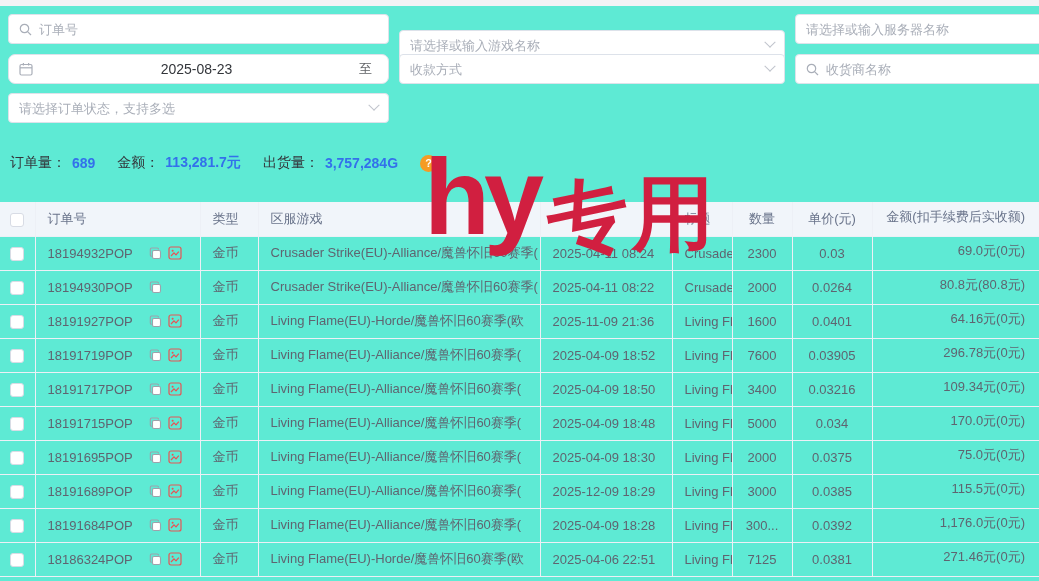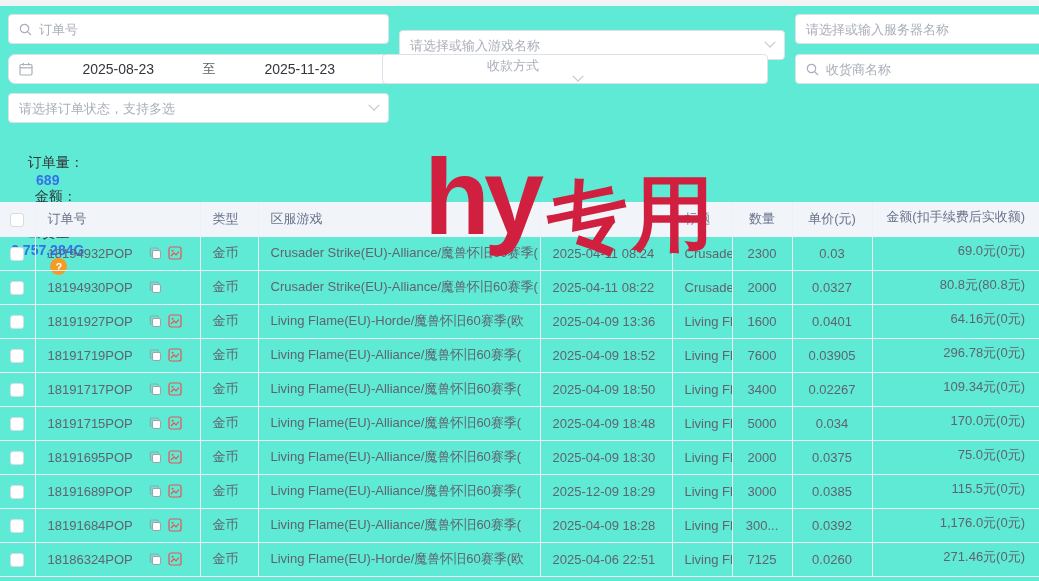--- a/index.html
+++ b/index.html
@@ -15,21 +15,21 @@
   .field input::placeholder { color:#a9aeb8; }
   .ficon { display:flex; align-items:center; margin-right:7px; flex:none; }
   .chev { width:8px; height:8px; border-right:1.4px solid #c0c4cc; border-bottom:1.4px solid #c0c4cc;
           transform:rotate(45deg) translate(-2px,-2px); flex:none; margin-left:6px; }
   .daterange { justify-content:flex-start;border-radius:7px; }
   .daterange .dt { flex:1; text-align:center; font-size:14px; color:#33363b; }
   .daterange .sep { flex:none; font-size:13px; color:#606266; padding:0 6px; }
 
   
   .stats { position:absolute; left:10px; top:154px; display:flex; align-items:center;
-           font-size:14px; color:#33363b;flex-direction:column; }
+           font-size:14px; color:#33363b; }
   .stats .lbl { margin-right:6px; }
   .stats .val { color:#3370eb; font-weight:700; margin-right:22px; }
   .qmark { width:17px; height:17px; border-radius:50%; background:#f59b25; color:#fff;
            font-size:11px; font-weight:700; display:flex; align-items:center; justify-content:center; }
 
   
   .wm { position:absolute; left:424px; top:146px; z-index:30; color:#d11f40;
         white-space:nowrap; pointer-events:none; display:flex; align-items:flex-start; }
   .wm-latin { font-size:108px; font-weight:800; letter-spacing:-6px; line-height:0.95; }
   .wm-zhuan { display:inline-block; font-size:82px; font-weight:900; transform:rotate(-12deg);
@@ -81,23 +81,22 @@
     <span class="ficon cicon">
       <svg width="14" height="14" viewBox="0 0 14 14">
           <rect x="1" y="2.5" width="12" height="10.5" rx="1.5" fill="none" stroke="#a9aeb8" stroke-width="1.2"></rect>
           <line x1="1" y1="5.8" x2="13" y2="5.8" stroke="#a9aeb8" stroke-width="1.2"></line>
           <line x1="4.4" y1="1" x2="4.4" y2="3.6" stroke="#a9aeb8" stroke-width="1.2"></line>
           <line x1="9.6" y1="1" x2="9.6" y2="3.6" stroke="#a9aeb8" stroke-width="1.2"></line>
         </svg>
     </span>
     <span class="dt">2025-08-23</span>
     <span class="sep">至</span>
-    <span class="dt">2025-11-23</span>
-  </div>
-  <div class="field" style="left:382px; top:54px; width:386px;flex-direction:column;">
+  </div>
+  <div class="field" style="left:399px; top:54px; width:386px;">
     <input placeholder="收款方式" style="">
     <span class="chev"></span>
   </div>
   <div class="field" style="left:795px; top:54px; width:300px;">
     <span class="ficon sicon">
       <svg width="13" height="13" viewBox="0 0 13 13">
           <circle cx="5.5" cy="5.5" r="4.2" fill="none" stroke="#a9aeb8" stroke-width="1.2"></circle>
           <line x1="8.8" y1="8.8" x2="12" y2="12" stroke="#a9aeb8" stroke-width="1.2"></line>
         </svg>
     </span>
@@ -184,21 +183,21 @@
                   <path d="M9.5 2.5v-0.2a1.3 1.3 0 0 0 -1.3 -1.3H2.6A1.3 1.3 0 0 0 1.3 2.3v5.6a1.3 1.3 0 0 0 1.3 1.3h0.2" fill="none" stroke="#9da2ab" stroke-width="1.1"></path>
                 </svg>
               </span>
             </span>
           </td>
     <td>金币</td>
     <td>Crusader Strike(EU)-Alliance/魔兽怀旧60赛季(</td>
     <td>2025-04-11 08:22</td>
     <td>Crusade</td>
     <td class="al-c">2000</td>
-    <td class="al-c">0.0327</td>
+    <td class="al-c">0.0264</td>
     <td class="al-r">80.8元(80.8元)</td>
   </tr>
   <tr>
     <td class="cbcell"><span class="cb"></span></td>
     <td>
             <span class="ordercell">
               <span class="ono">18191927POP</span>
               <span class="icn">
                 <svg width="13" height="13" viewBox="0 0 13 13">
                   <rect x="3.5" y="3.5" width="8" height="8" rx="1.5" fill="#fff" stroke="#9da2ab" stroke-width="1.1"></rect>
@@ -209,21 +208,21 @@
                 <svg width="14" height="14" viewBox="0 0 14 14">
                   <rect x="1" y="1" width="12" height="12" rx="2" fill="none" stroke="#e85455" stroke-width="1.2"></rect>
                   <circle cx="4.6" cy="4.8" r="1" fill="#e85455"></circle>
                   <path d="M3 10 L6 6.8 L8 8.8 L10.8 5.6" fill="none" stroke="#e85455" stroke-width="1.2"></path>
                 </svg>
               </span>
             </span>
           </td>
     <td>金币</td>
     <td>Living Flame(EU)-Horde/魔兽怀旧60赛季(欧</td>
-    <td>2025-04-09 13:36</td>
+    <td>2025-11-09 21:36</td>
     <td>Living Fl</td>
     <td class="al-c">1600</td>
     <td class="al-c">0.0401</td>
     <td class="al-r">64.16元(0元)</td>
   </tr>
   <tr>
     <td class="cbcell"><span class="cb"></span></td>
     <td>
             <span class="ordercell">
               <span class="ono">18191719POP</span>
@@ -268,21 +267,21 @@
                   <path d="M3 10 L6 6.8 L8 8.8 L10.8 5.6" fill="none" stroke="#e85455" stroke-width="1.2"></path>
                 </svg>
               </span>
             </span>
           </td>
     <td>金币</td>
     <td>Living Flame(EU)-Alliance/魔兽怀旧60赛季(</td>
     <td>2025-04-09 18:50</td>
     <td>Living Fl</td>
     <td class="al-c">3400</td>
-    <td class="al-c">0.02267</td>
+    <td class="al-c">0.03216</td>
     <td class="al-r">109.34元(0元)</td>
   </tr>
   <tr>
     <td class="cbcell"><span class="cb"></span></td>
     <td>
             <span class="ordercell">
               <span class="ono">18191715POP</span>
               <span class="icn">
                 <svg width="13" height="13" viewBox="0 0 13 13">
                   <rect x="3.5" y="3.5" width="8" height="8" rx="1.5" fill="#fff" stroke="#9da2ab" stroke-width="1.1"></rect>
@@ -408,21 +407,21 @@
                   <path d="M3 10 L6 6.8 L8 8.8 L10.8 5.6" fill="none" stroke="#e85455" stroke-width="1.2"></path>
                 </svg>
               </span>
             </span>
           </td>
     <td>金币</td>
     <td>Living Flame(EU)-Horde/魔兽怀旧60赛季(欧</td>
     <td>2025-04-06 22:51</td>
     <td>Living Fl</td>
     <td class="al-c">7125</td>
-    <td class="al-c">0.0260</td>
+    <td class="al-c">0.0381</td>
     <td class="al-r">271.46元(0元)</td>
   </tr>
       </tbody>
   </table>
 
   <div class="wm">
     <span class="wm-latin">hy</span>
     <span class="wm-zhuan">专</span>
     <span class="wm-yong">用</span>
   </div>

